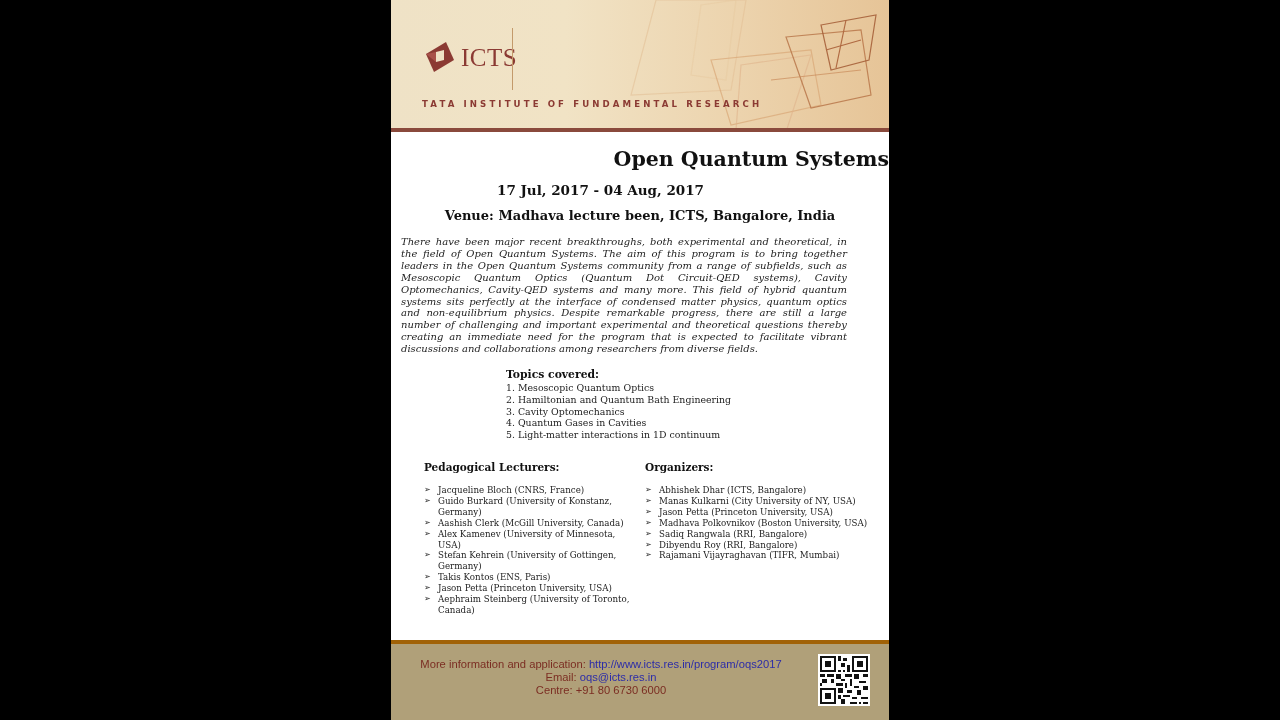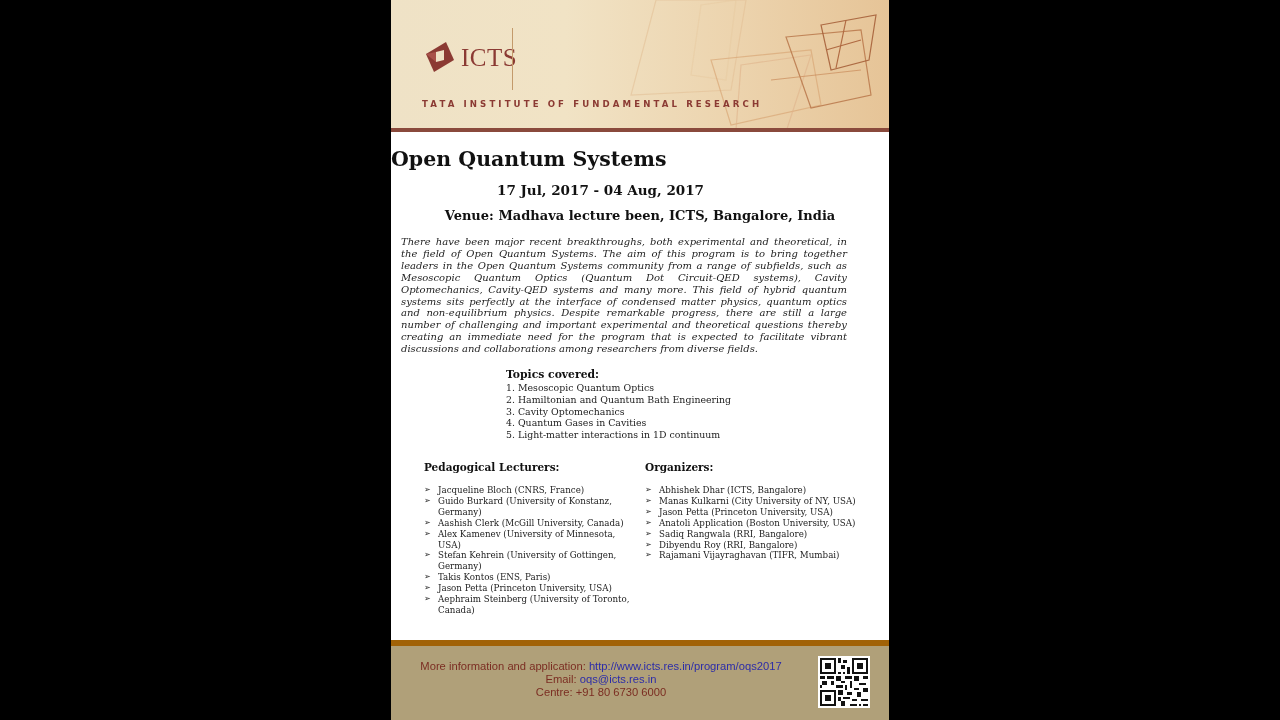--- a/index.html
+++ b/index.html
@@ -34,21 +34,21 @@
     .logo-title .l2, .logo-title .l3, .logo-title .l4 { font-size: 18px; display: block; line-height: 17px; letter-spacing: 0.3px; }
     .logo-title .for { font-style: italic; color: #c8873a; font-size: 14px; }
     .tifr {
       position: absolute; left: 31px; top: 99px;
       font-family: "DejaVu Sans", sans-serif; font-weight: bold; font-size: 8.6px;
       letter-spacing: 3.1px; color: #8b3a33;
     }
 
     
     .title {
-      position: absolute; left: 0; top: 147px; width: 498px; text-align: left;
+      position: absolute; left: 0; top: 147px; width: 498px; text-align: right;
       font-family: "DejaVu Serif", serif; font-weight: bold; font-size: 20.5px; color: #111;
     }
     .dates {
       position: absolute; left: 0; top: 182px; width: 419px; text-align: center;
       font-weight: bold; font-size: 13.5px; color: #111;
     }
     .venue {
       position: absolute; left: 0; top: 208px; width: 498px; text-align: center;
       font-weight: bold; font-size: 13px; color: #111;
     }
@@ -66,21 +66,21 @@
     .col h3 { font-size: 10.5px; font-weight: bold; color: #111; margin-bottom: 12px; }
     .col ul { list-style: none; }
     .col li { position: relative; padding-left: 14px; line-height: 10.9px; }
     .col li .bullet { position: absolute; left: 0; top: 0; font-family: "DejaVu Sans", sans-serif; font-size: 8px; color: #222; }
     .col.left { left: 33px; width: 210px; }
     .col.right { left: 254px; width: 230px; }
 
     
     .footer {
       position: absolute; left: 0; top: 640px; width: 498px; height: 80px;
-      background: #b0a079; border-top: 6px solid #a16207;
+      background: #b0a079; border-top: 4px solid #a16207;
     }
     .footer .lines {
       position: absolute; left: 0; top: 14px; width: 420px; text-align: center;
       font-family: "Liberation Sans", sans-serif; font-size: 11.2px; line-height: 13.2px; color: #7b2d22;
     }
     .footer .link { color: #2c2ca8; }
     .footer .strong { font-weight: bold; color: #5a1c14; }
     .footer .phone { color: #7b2d22; }
     .qr {
       position: absolute; left: 427px; top: 10px; width: 52px; height: 52px;
@@ -148,21 +148,21 @@
       <li><span class="bullet">➢</span><span>Aephraim Steinberg (University of Toronto, Canada)</span></li>
     </ul>
   </div>
 
   <div class="col right">
     <h3>Organizers:</h3>
     <ul>
       <li><span class="bullet">➢</span><span>Abhishek Dhar (ICTS, Bangalore)</span></li>
       <li><span class="bullet">➢</span><span>Manas Kulkarni (City University of NY, USA)</span></li>
       <li><span class="bullet">➢</span><span>Jason Petta (Princeton University, USA)</span></li>
-      <li><span class="bullet">➢</span><span>Anatoli Application (Boston University, USA)</span></li>
+      <li><span class="bullet">➢</span><span>Madhava Polkovnikov (Boston University, USA)</span></li>
       <li><span class="bullet">➢</span><span>Sadiq Rangwala (RRI, Bangalore)</span></li>
       <li><span class="bullet">➢</span><span>Dibyendu Roy (RRI, Bangalore)</span></li>
       <li><span class="bullet">➢</span><span>Rajamani Vijayraghavan (TIFR, Mumbai)</span></li>
     </ul>
   </div>
 
   <div class="footer">
     <div class="lines">
       <div><span>More information and application: </span><span class="link">http://www.icts.res.in/program/oqs2017</span></div>
       <div><span>Email: </span><span class="link">oqs@icts.res.in</span></div>

